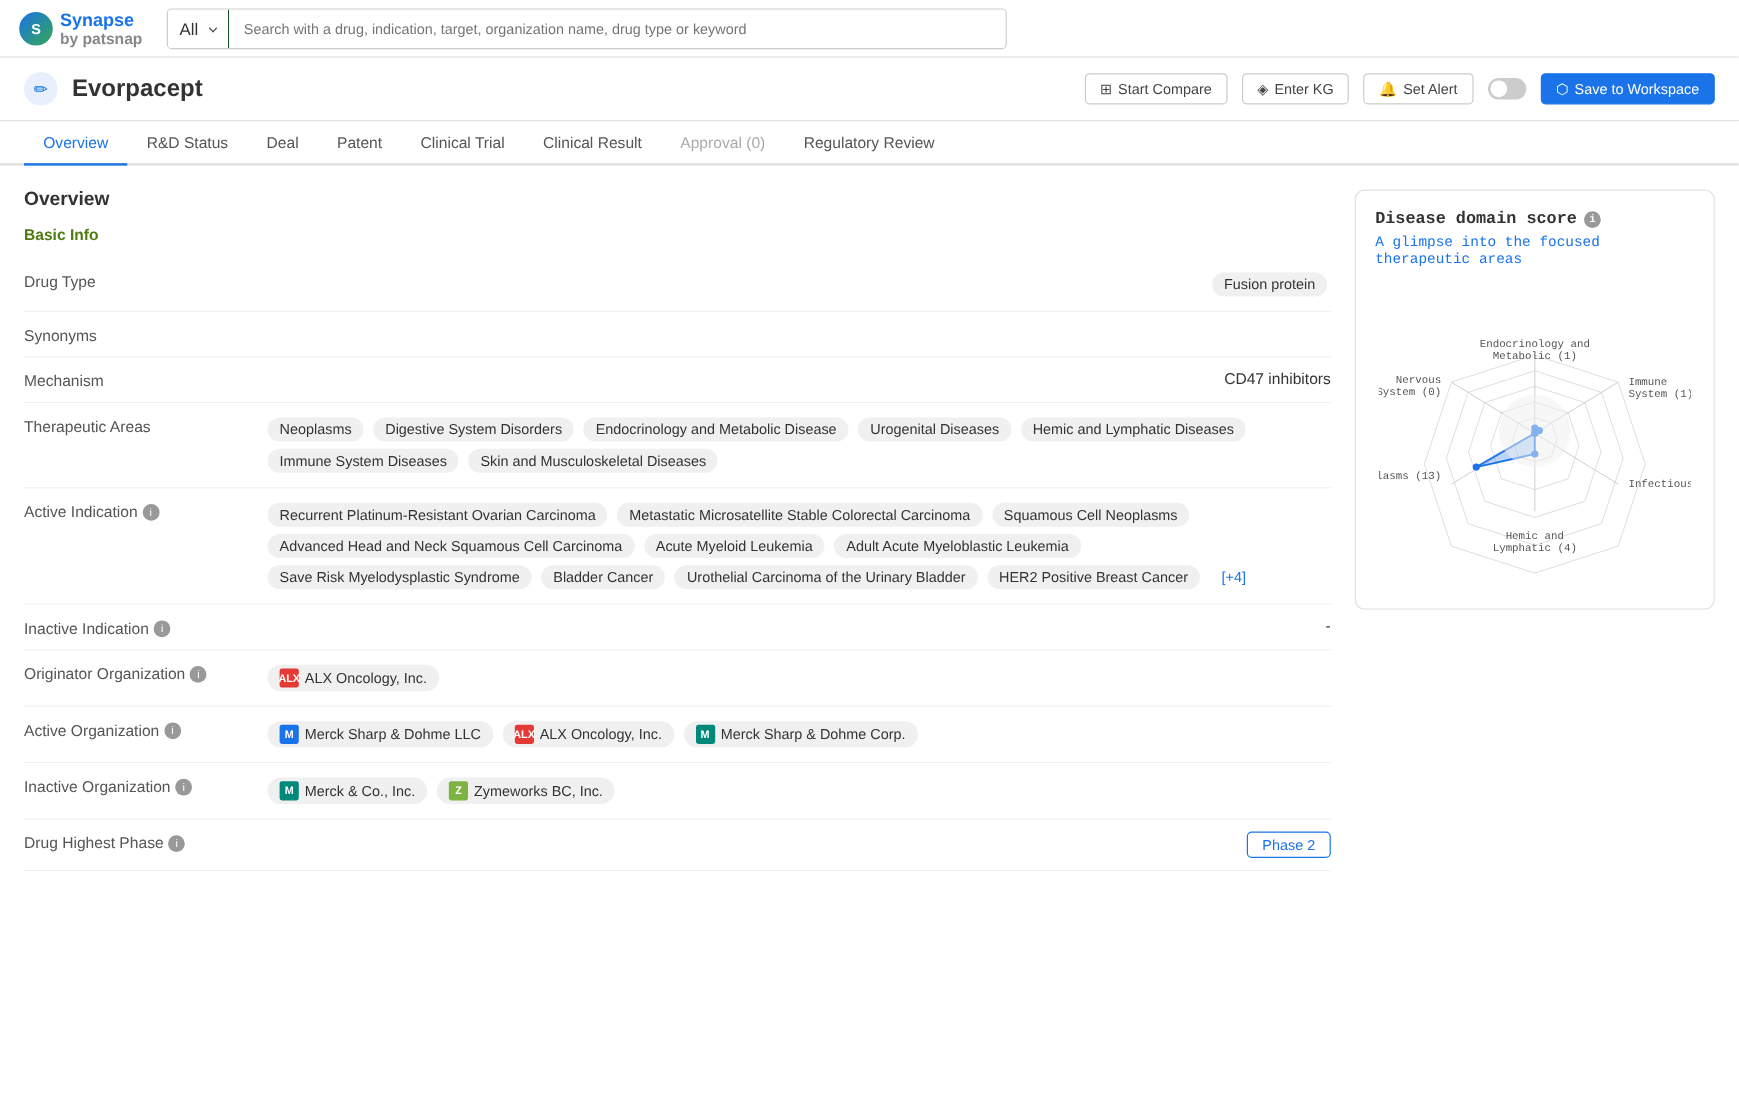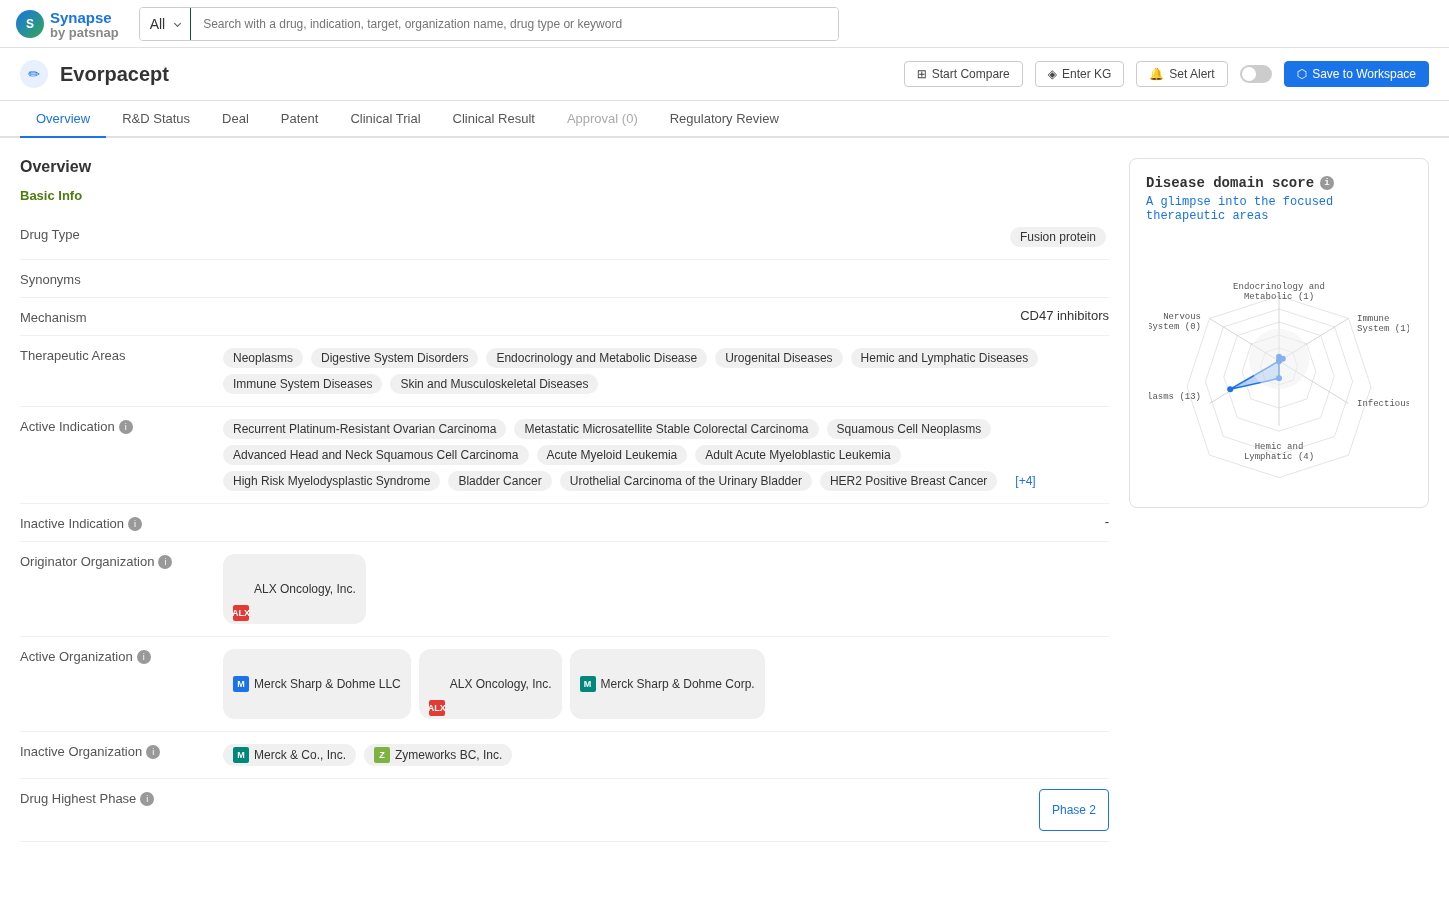--- a/index.html
+++ b/index.html
@@ -43,27 +43,27 @@
     .info-icon { width: 14px; height: 14px; border-radius: 50%; background: #999; color: white; font-size: 9px; display: inline-flex; align-items: center; justify-content: center; cursor: pointer; }
 
     
     .chip { display: inline-block; padding: 3px 10px; border-radius: 12px; background: #f0f0f0; font-size: 12px; color: #333; margin: 2px 3px; white-space: nowrap; }
     .chip.blue-text { color: #1a73e8; background: transparent; border: none; cursor: pointer; font-size: 12px; }
     .chip.target { background: #f5f5f5; border: 1px solid #ddd; }
 
     .chips-wrap { display: flex; flex-wrap: wrap; gap: 2px; }
 
     
-    .phase-badge { display: inline-block; padding: 13px 12px; border-radius: 4px; border: 1.5px solid #1a73e8; color: #1a73e8; font-size: 12px; font-weight: 500; }
+    .phase-badge { display: inline-block; padding: 3px 12px; border-radius: 4px; border: 1.5px solid #1a73e8; color: #1a73e8; font-size: 12px; font-weight: 500; }
 
     
     .org-chip { display: inline-flex; align-items: center; gap: 5px; padding: 3px 10px; border-radius: 12px; background: #f0f0f0; font-size: 12px; color: #333; margin: 2px 3px; }
     .org-icon { width: 16px; height: 16px; border-radius: 2px; display: flex; align-items: center; justify-content: center; font-size: 9px; font-weight: bold; }
     .org-icon.merck { background: #1a73e8; color: white; }
-    .org-icon.alx { background: #e53935; color: white; margin-top: 48px; }
+    .org-icon.alx { background: #e53935; color: white; }
     .org-icon.zyme { background: #7cb342; color: white; }
     .org-icon.merck-co { background: #00897b; color: white; }
     .org-icon.merck-corp { background: #00897b; color: white; }
 
     
     .side-panel { width: 300px; min-width: 300px; border: 1px solid #e0e0e0; border-radius: 8px; padding: 16px; height: fit-content; font-family: Liberation Mono, monospace; }
     .panel-title { font-size: 14px; font-weight: 600; margin-bottom: 4px; display: flex; align-items: center; gap: 6px; }
     .panel-subtitle { font-size: 12px; color: #1a73e8; margin-bottom: 8px; }
 
     
@@ -167,21 +167,21 @@
         <span>Active Indication</span>
         <span class="info-icon">i</span>
       </div>
       <div class="info-value chips-wrap">
         <span class="chip">Recurrent Platinum-Resistant Ovarian Carcinoma</span>
         <span class="chip">Metastatic Microsatellite Stable Colorectal Carcinoma</span>
         <span class="chip">Squamous Cell Neoplasms</span>
         <span class="chip">Advanced Head and Neck Squamous Cell Carcinoma</span>
         <span class="chip">Acute Myeloid Leukemia</span>
         <span class="chip">Adult Acute Myeloblastic Leukemia</span>
-        <span class="chip">High Risk Myelodysplastic Syndrome</span>
+        <span class="chip">Save Risk Myelodysplastic Syndrome</span>
         <span class="chip">Bladder Cancer</span>
         <span class="chip">Urothelial Carcinoma of the Urinary Bladder</span>
         <span class="chip">HER2 Positive Breast Cancer</span>
         <span class="chip blue-text">[+4]</span>
       </div>
     </div>
 
     <div class="info-row">
       <div class="info-label">
         <span>Inactive Indication</span>

